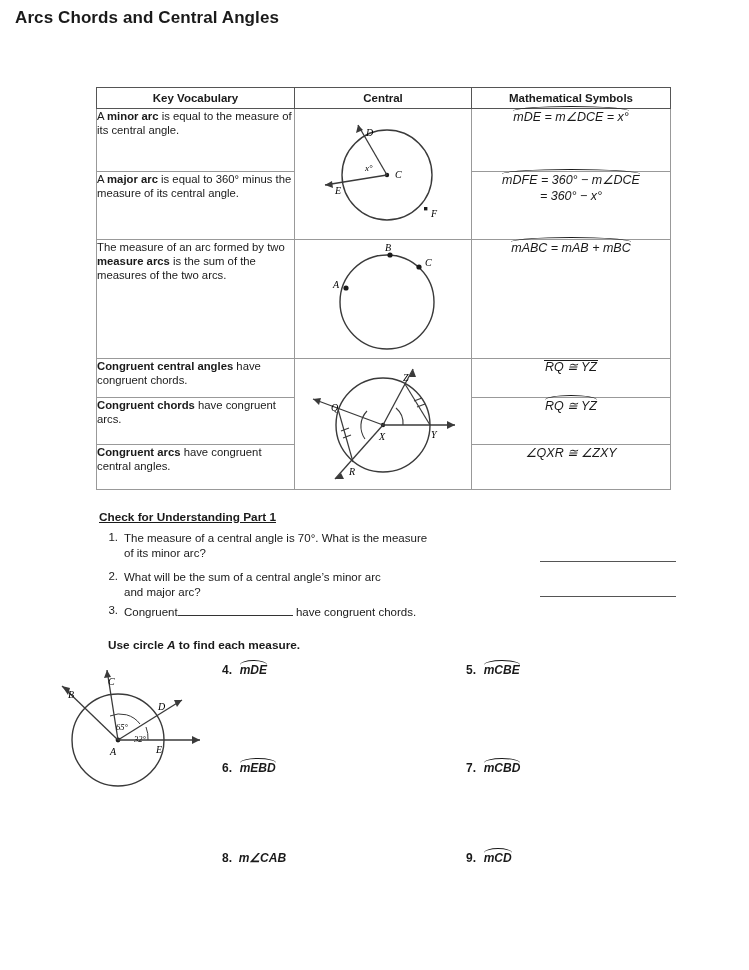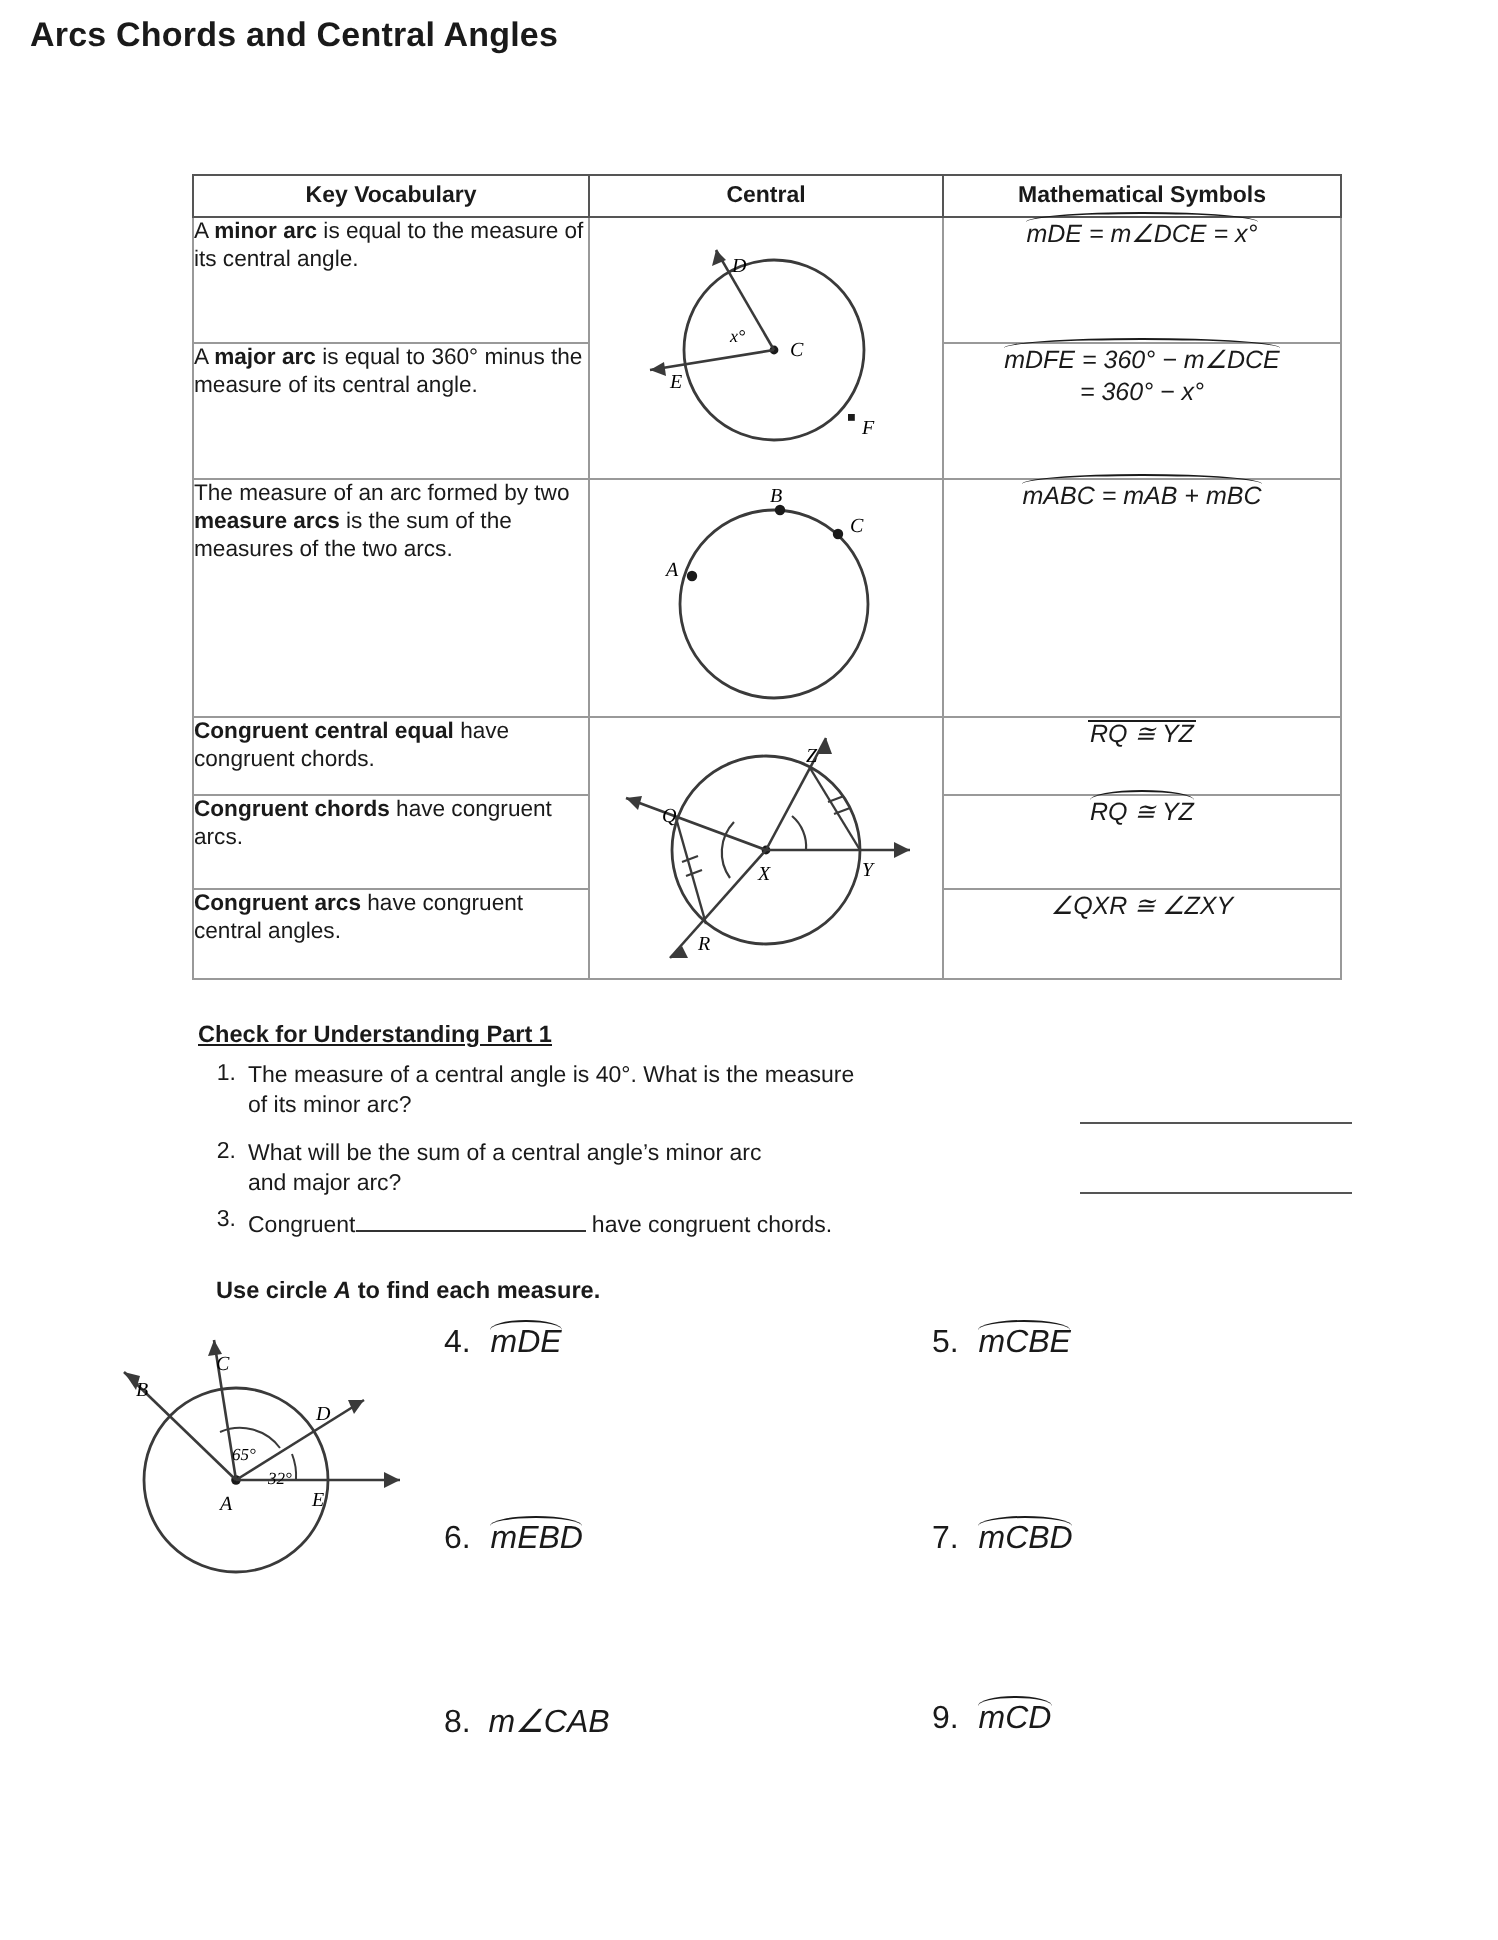--- a/index.html
+++ b/index.html
@@ -114,23 +114,24 @@
     height: 11px;
     vertical-align: baseline;
   }
   .answer-line {
     position: absolute;
     border-bottom: 1.4px solid #555555;
   }
 
   .meas-item {
     position: absolute;
-    font-size: 16px;
+    font-size: 12px;
     font-style: italic;
     white-space: nowrap;
+    font-weight: bold;
   }
   .meas-item .n { font-style: normal; }
 
   svg { display: block; }
   svg text { font-family: "Liberation Serif", serif; }
 </style>
 </head>
 <body>
 
 <div class="page-title">Arcs Chords and Central Angles</div>
@@ -205,21 +206,21 @@
           <text x="130" y="26" font-size="10" font-style="italic">C</text>
         </svg>
       </td>
       <td class="symbol-cell" style="height:118px;">
         <span class="arcl">mABC = mAB + mBC</span>
       </td>
     </tr>
 
     <tr>
       <td class="vocab-cell" style="height:38px;">
-        <b>Congruent central equal</b><span> have congruent chords.</span>
+        <b>Congruent central angles</b><span> have congruent chords.</span>
       </td>
 
       <td class="diagram-cell" rowspan="3">
         <svg width="175" height="128" viewBox="0 0 175 128">
           <circle cx="88" cy="66" r="47" fill="none" stroke="#3a3a3a" stroke-width="1.4"></circle>
           <circle cx="88" cy="66" r="2.2" fill="#1a1a1a"></circle>
 
           <line x1="88" y1="66" x2="118" y2="10" stroke="#3a3a3a" stroke-width="1.3"></line>
           <polygon points="118,10 114,18 121,18" fill="#3a3a3a"></polygon>
 
@@ -272,21 +273,21 @@
         <span>∠QXR ≅ ∠ZXY</span>
       </td>
     </tr>
   </tbody>
 </table>
 
 <div class="section-head" style="left:99px; top:510px;">Check for Understanding Part 1</div>
 
 <div class="q-num" style="left:100px; top:531px; width:18px;">1.</div>
 <div class="q-text" style="left:124px; top:531px; width:400px;">
-  <div>The measure of a central angle is 40°. What is the measure</div>
+  <div>The measure of a central angle is 70°. What is the measure</div>
   <div>of its minor arc?</div>
 </div>
 
 <div class="q-num" style="left:100px; top:570px; width:18px;">2.</div>
 <div class="q-text" style="left:124px; top:570px; width:400px;">
   <div>What will be the sum of a central angle’s minor arc</div>
   <div>and major arc?</div>
 </div>
 
 <div class="q-num" style="left:100px; top:604px; width:18px;">3.</div>

